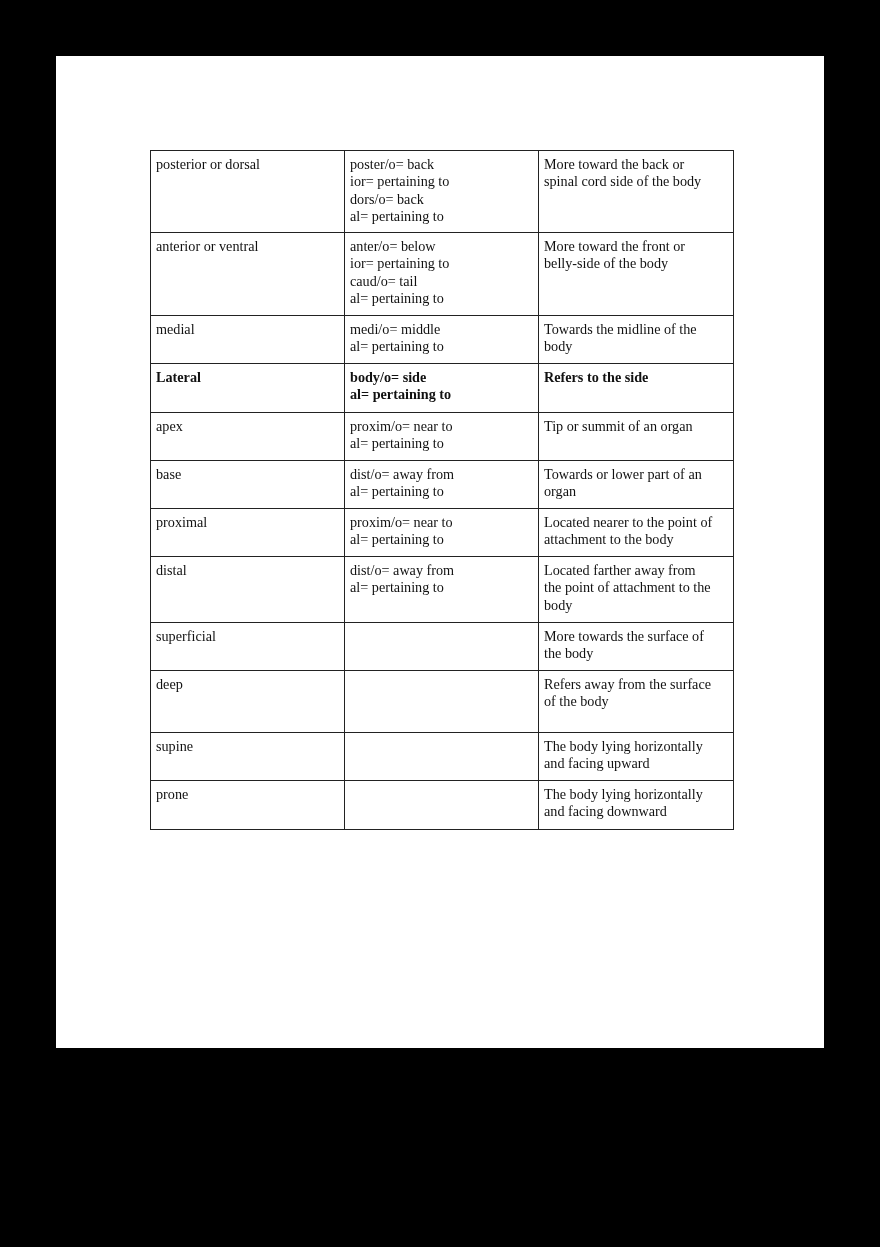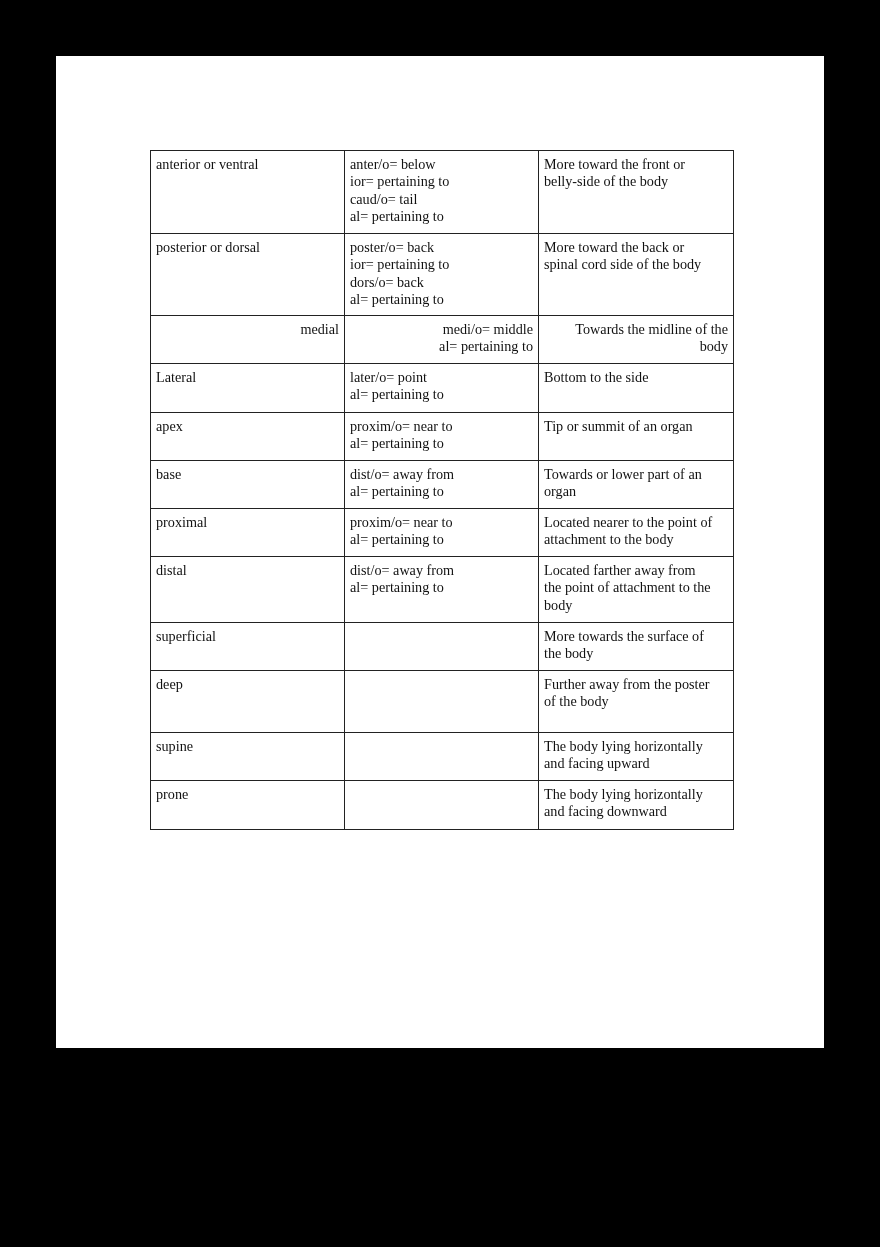--- a/index.html
+++ b/index.html
@@ -16,73 +16,73 @@
 <body>
 
 <div class="page">
   <table class="terms">
     <colgroup>
         <col class="c1">
         <col class="c2">
         <col class="c3">
       </colgroup>
     <tbody id="tbody">
+        <tr style="height: 82px;">
+          <td>
+            <span class="line">posterior or dorsal</span>
+          </td>
+          <td>
+            <span class="line">poster/o= back</span>
+            <span class="line">ior= pertaining to</span>
+            <span class="line">dors/o= back</span>
+            <span class="line">al= pertaining to</span>
+          </td>
+          <td>
+            <span class="line">More toward the back or</span>
+            <span class="line">spinal cord side of the body</span>
+          </td>
+        </tr>
         <tr style="height: 83px;">
           <td>
             <span class="line">anterior or ventral</span>
           </td>
           <td>
             <span class="line">anter/o= below</span>
             <span class="line">ior= pertaining to</span>
             <span class="line">caud/o= tail</span>
             <span class="line">al= pertaining to</span>
           </td>
           <td>
             <span class="line">More toward the front or</span>
             <span class="line">belly-side of the body</span>
           </td>
         </tr>
-        <tr style="height: 82px;">
-          <td>
-            <span class="line">posterior or dorsal</span>
-          </td>
-          <td>
-            <span class="line">poster/o= back</span>
-            <span class="line">ior= pertaining to</span>
-            <span class="line">dors/o= back</span>
-            <span class="line">al= pertaining to</span>
-          </td>
-          <td>
-            <span class="line">More toward the back or</span>
-            <span class="line">spinal cord side of the body</span>
-          </td>
-        </tr>
-        <tr style="height: 48px; text-align: right;">
+        <tr style="height: 48px;">
           <td>
             <span class="line">medial</span>
           </td>
           <td>
             <span class="line">medi/o= middle</span>
             <span class="line">al= pertaining to</span>
           </td>
           <td>
             <span class="line">Towards the midline of the</span>
             <span class="line">body</span>
           </td>
         </tr>
-        <tr style="height: 49px;">
+        <tr style="height: 49px; font-weight: bold;">
           <td>
             <span class="line">Lateral</span>
           </td>
           <td>
-            <span class="line">later/o= point</span>
+            <span class="line">body/o= side</span>
             <span class="line">al= pertaining to</span>
           </td>
           <td>
-            <span class="line">Bottom to the side</span>
+            <span class="line">Refers to the side</span>
           </td>
         </tr>
         <tr style="height: 48px;">
           <td>
             <span class="line">apex</span>
           </td>
           <td>
             <span class="line">proxim/o= near to</span>
             <span class="line">al= pertaining to</span>
           </td>
@@ -139,21 +139,21 @@
             <span class="line">More towards the surface of</span>
             <span class="line">the body</span>
           </td>
         </tr>
         <tr style="height: 62px;">
           <td>
             <span class="line">deep</span>
           </td>
           <td></td>
           <td>
-            <span class="line">Further away from the poster</span>
+            <span class="line">Refers away from the surface</span>
             <span class="line">of the body</span>
           </td>
         </tr>
         <tr style="height: 48px;">
           <td>
             <span class="line">supine</span>
           </td>
           <td></td>
           <td>
             <span class="line">The body lying horizontally</span>

